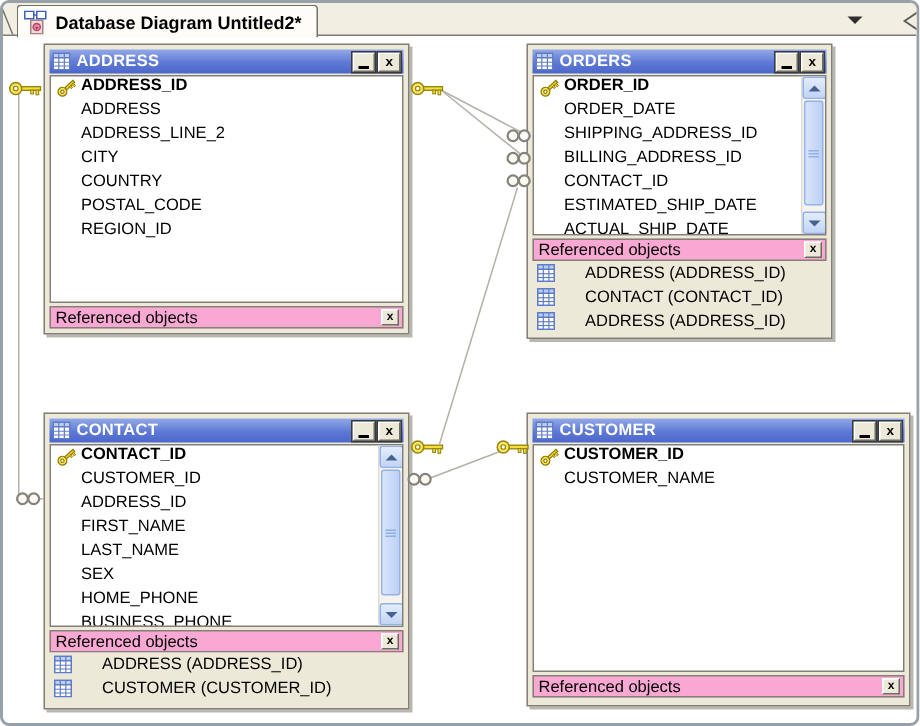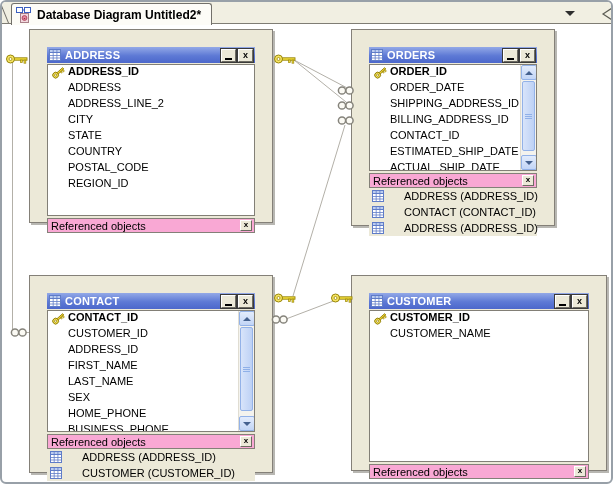--- a/index.html
+++ b/index.html
@@ -14,21 +14,21 @@
   .tab-diag { position:absolute; left:6px; top:1px; width:1px; height:20px; background:#72706a; transform:skewX(22deg); transform-origin:bottom left; }
   .tab { position:absolute; left:9px; top:1px; height:22px; background:#fdfcf7; border:1px solid #72706a; border-bottom:none; border-radius:3px 3px 0 0; display:flex; align-items:center; gap:5px; padding:0 10px 0 4px; z-index:6; }
   .tabtitle { font-weight:bold; font-size:12px; white-space:nowrap; }
   .tabicon { width:16px; height:16px; display:inline-block; }
   .dd-arrow { position:absolute; left:563px; top:9px; width:0; height:0; border-left:5px solid transparent; border-right:5px solid transparent; border-top:5px solid #2e2e2e; }
   .scroll-glyph { position:absolute; left:598px; top:5px; width:14px; height:14px; overflow:hidden; }
   
   svg.lines { position:absolute; left:0; top:0; z-index:1; }
   .conn-ico { position:absolute; z-index:3; }
   
-  .tw { position:absolute; background:#ece9d8; border:1px solid #848078; box-shadow:2px 2px 0 rgba(125,123,115,0.55); padding:17px; z-index:2; }
+  .tw { position:absolute; background:#ece9d8; border:1px solid #848078; box-shadow:2px 2px 0 rgba(125,123,115,0.55); padding:3px; z-index:2; }
   .tw-title { height:16px; display:flex; align-items:center; gap:4px; padding:0 2px;
     background:linear-gradient(180deg,#93a9e7 0%, #5d79d5 55%, #4c67cb 100%);
     color:#fff; font-weight:bold; }
   .tw-title .tname { flex:0 1 auto; white-space:nowrap; letter-spacing:0.2px; }
   .wbtns { margin-left:auto; display:flex; gap:2px; }
   .wbtn { width:15px; height:13px; background:#ece9d8; border:1px solid; border-color:#ffffff #6d6b62 #6d6b62 #ffffff; outline:1px solid #3a3a3a; display:flex; align-items:center; justify-content:center; color:#000; font-weight:bold; font-size:9px; line-height:9px; cursor:default; }
   .minbar { display:block; width:7px; height:2px; background:#000; margin-top:7px; }
   .tw-body { position:relative; margin-top:1px; background:#fff; border:1px solid #827f76; overflow:hidden; }
   .crow { height:16px; display:flex; align-items:flex-start; padding-left:3px; white-space:nowrap; }
   .kc { width:17px; flex:0 0 17px; display:flex; align-items:center; }
@@ -173,24 +173,20 @@
       <div class="crow">
           <span class="kc"></span>
           <span class="cname">ADDRESS_LINE_2</span>
         </div>
       <div class="crow">
           <span class="kc"></span>
           <span class="cname">CITY</span>
         </div>
       <div class="crow">
           <span class="kc"></span>
-          <span class="cname">STATE</span>
-        </div>
-      <div class="crow">
-          <span class="kc"></span>
           <span class="cname">COUNTRY</span>
         </div>
       <div class="crow">
           <span class="kc"></span>
           <span class="cname">POSTAL_CODE</span>
         </div>
       <div class="crow">
           <span class="kc"></span>
           <span class="cname">REGION_ID</span>
         </div>

